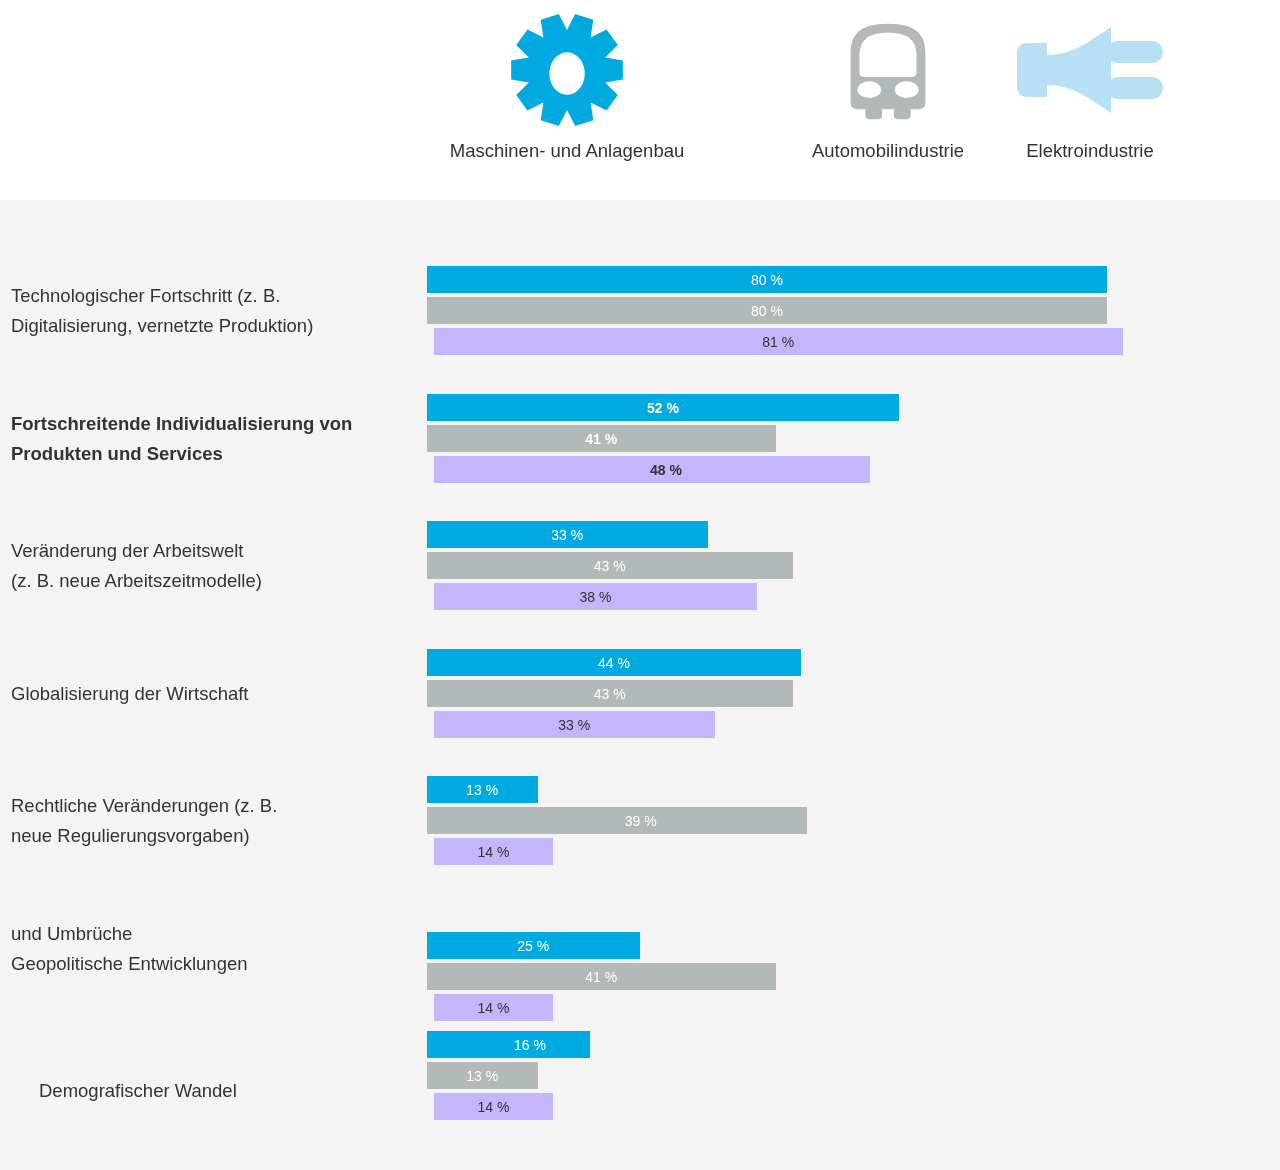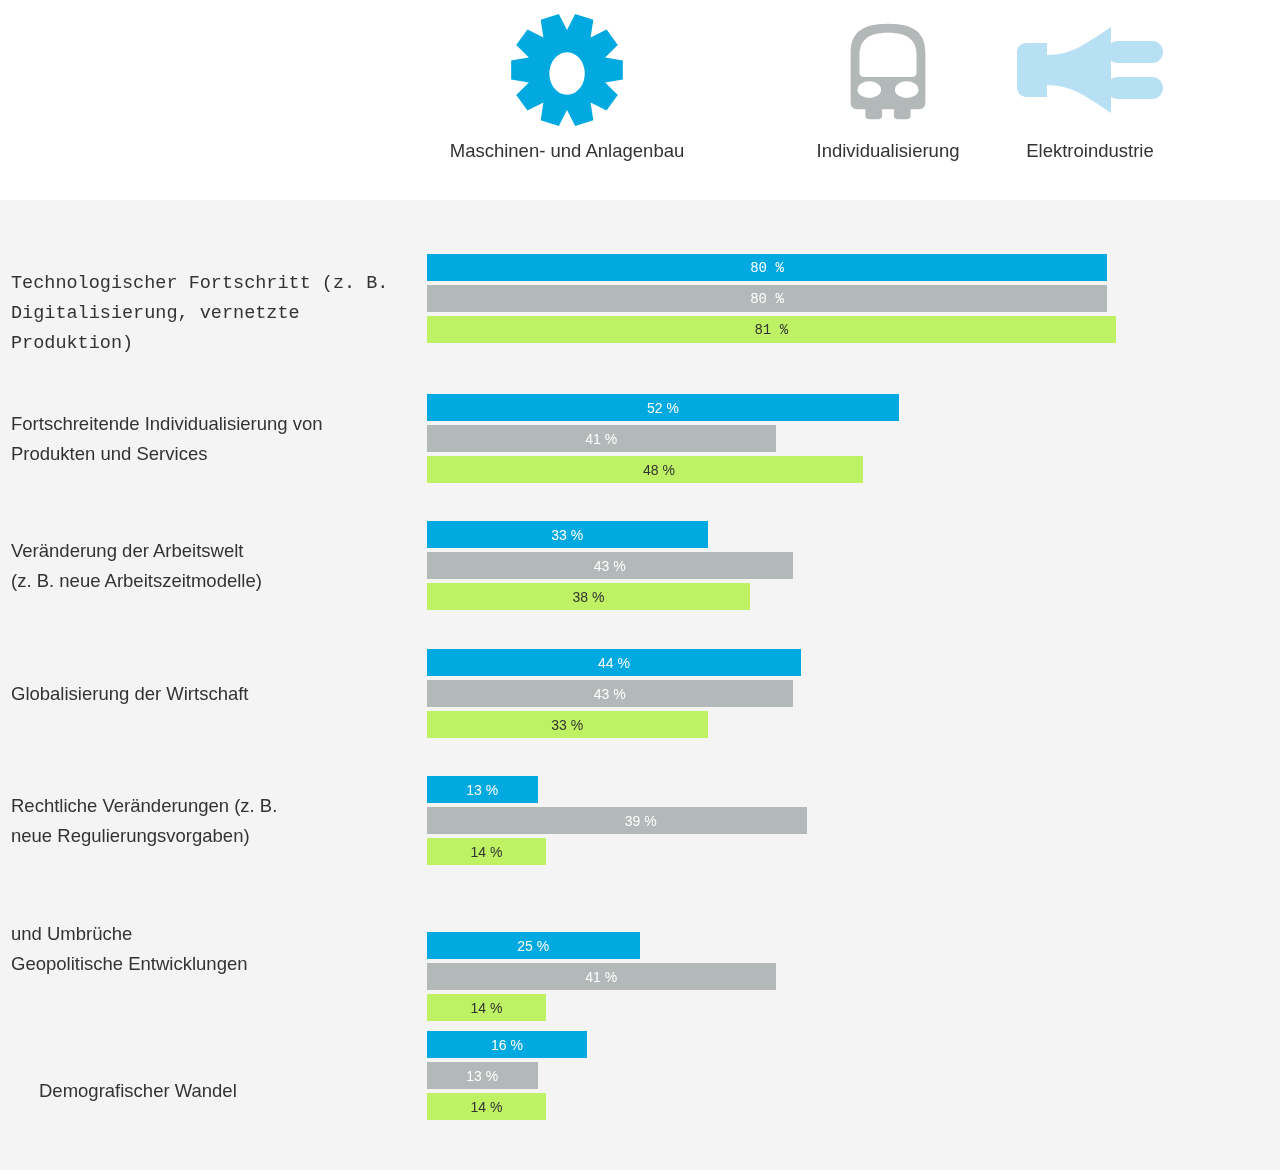--- a/index.html
+++ b/index.html
@@ -45,21 +45,21 @@
   }
   .bar-value{
     font-size:14px;line-height:1;
     white-space:nowrap;
     position:relative;z-index:2;
   }
   .bar.s0{background:#00a9e0;}
   .bar.s0 .bar-value{color:#ffffff;}
   .bar.s1{background:#b3b8b8;}
   .bar.s1 .bar-value{color:#ffffff;}
-  .bar.s2{background:#bef264;}
+  .bar.s2{background:#c4b5fd;margin-left:7px;}
   .bar.s2 .bar-value{color:#333333;}
 </style>
 </head>
 <body>
 
 <div id="legend">
     <div class="legend-item" style="left: 377px; width: 380px;">
       <div class="legend-icon">
         <svg width="118" height="118" viewBox="0 0 100 100" aria-hidden="true">
           <path fill="#00a9e0" fill-rule="evenodd" d="M82.34,39.49 L97.31,41.90 L97.31,58.10 L82.34,60.51 L82.34,60.51 L93.04,71.25 L83.51,84.36 L69.98,77.51 L69.98,77.51 L72.33,92.49 L56.91,97.50 L50.00,84.00 L50.00,84.00 L43.09,97.50 L27.67,92.49 L30.02,77.51 L30.02,77.51 L16.49,84.36 L6.96,71.25 L17.66,60.51 L17.66,60.51 L2.69,58.10 L2.69,41.90 L17.66,39.49 L17.66,39.49 L6.96,28.75 L16.49,15.64 L30.02,22.49 L30.02,22.49 L27.67,7.51 L43.09,2.50 L50.00,16.00 L50.00,16.00 L56.91,2.50 L72.33,7.51 L69.98,22.49 L69.98,22.49 L83.51,15.64 L93.04,28.75 L82.34,39.49 Z M50,35 a15,18 0 1,0 0.1,0 Z"></path>
@@ -71,55 +71,55 @@
       <div class="legend-icon">
         <svg width="118" height="118" viewBox="0 0 120 110" aria-hidden="true">
           <g fill="#b3b8b8">
             <path d="M22 38 C22 20 30 8 60 8 C90 8 98 20 98 38 L98 88 C98 93 95 95 90 95 L83 95 L83 102 C83 104 81 105 79 105 L70 105 C68 105 66 104 66 102 L66 95 L54 95 L54 102 C54 104 52 105 50 105 L41 105 C39 105 37 104 37 102 L37 95 L30 95 C25 95 22 93 22 88 Z"></path>
           </g>
           <path fill="#ffffff" d="M31 40 C31 26 38 17 60 17 C82 17 89 26 89 40 L89 58 C89 61 87 62 84 62 L36 62 C33 62 31 61 31 58 Z"></path>
           <ellipse fill="#ffffff" cx="41" cy="75" rx="12" ry="8.5"></ellipse>
           <ellipse fill="#ffffff" cx="79" cy="75" rx="12" ry="8.5"></ellipse>
         </svg>
       </div>
-      <div class="legend-label">Individualisierung</div>
+      <div class="legend-label">Automobilindustrie</div>
     </div>
     <div class="legend-item" style="left: 900px; width: 380px;">
       <div class="legend-icon">
         <svg width="150" height="118" viewBox="0 0 150 110" aria-hidden="true">
           <g fill="#b8e0f5">
             <path d="M96 12 C96 12 82 22 68 30 C56 37 44 40 32 40 L32 28 L12 28 C6 28 2 32 2 38 L2 72 C2 78 6 82 12 82 L32 82 L32 70 C44 70 56 73 68 80 C82 88 96 98 96 98 Z"></path>
             <rect x="92" y="26" width="56" height="22" rx="11"></rect>
             <rect x="92" y="62" width="56" height="22" rx="11"></rect>
           </g>
         </svg>
       </div>
       <div class="legend-label">Elektroindustrie</div>
     </div>
   </div>
 
 <div id="chart-area">
-    <div class="bar-group" style="top: 54px; height: 89px; font-family: Liberation Mono, monospace;">
+    <div class="bar-group" style="top: 66px; height: 89px;">
       <div class="group-label" style="top: 14.5px;">
         <div>Technologischer Fortschritt (z. B.</div>
         <div>Digitalisierung, vernetzte Produktion)</div>
       </div>
       <div class="bars">
         <div class="bar s0" style="width: 680px;">
           <span class="bar-value">80 %</span>
         </div>
         <div class="bar s1" style="width: 680px;">
           <span class="bar-value">80 %</span>
         </div>
         <div class="bar s2" style="width: 688.5px; margin-bottom: 0px;">
           <span class="bar-value">81 %</span>
         </div>
       </div>
     </div>
-    <div class="bar-group" style="top: 194px; height: 89px;">
+    <div class="bar-group" style="top: 194px; height: 89px; font-weight: bold;">
       <div class="group-label" style="top: 14.5px;">
         <div>Fortschreitende Individualisierung von</div>
         <div>Produkten und Services</div>
       </div>
       <div class="bars">
         <div class="bar s0" style="width: 472px;">
           <span class="bar-value">52 %</span>
         </div>
         <div class="bar s1" style="width: 348.5px;">
           <span class="bar-value">41 %</span>
@@ -194,21 +194,21 @@
         <div class="bar s2" style="width: 119px; margin-bottom: 0px;">
           <span class="bar-value">14 %</span>
         </div>
       </div>
     </div>
     <div class="bar-group" style="top: 831px; height: 89px;">
       <div class="group-label" style="top: 45px; margin-left: 28px;">
         <div>Demografischer Wandel</div>
       </div>
       <div class="bars">
-        <div class="bar s0" style="width: 160px;">
+        <div class="bar s0" style="width: 120px; padding-left: 43px;">
           <span class="bar-value">16 %</span>
         </div>
         <div class="bar s1" style="width: 110.5px;">
           <span class="bar-value">13 %</span>
         </div>
         <div class="bar s2" style="width: 119px; margin-bottom: 0px;">
           <span class="bar-value">14 %</span>
         </div>
       </div>
     </div>

